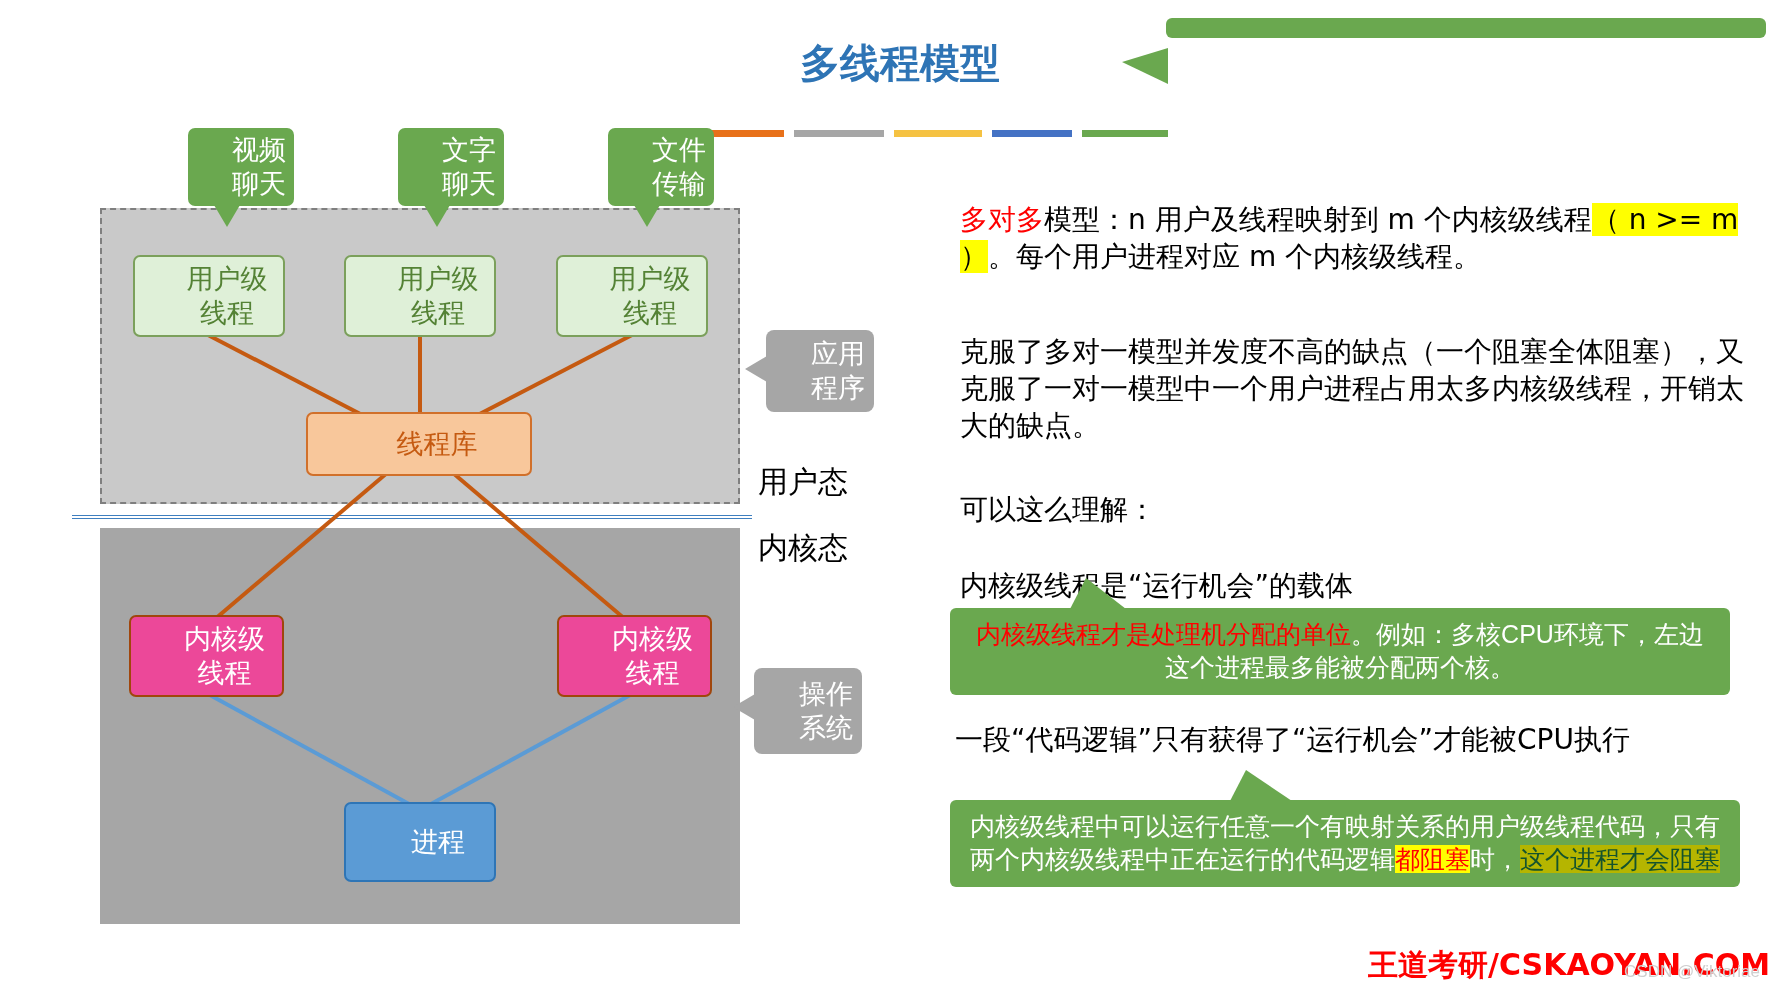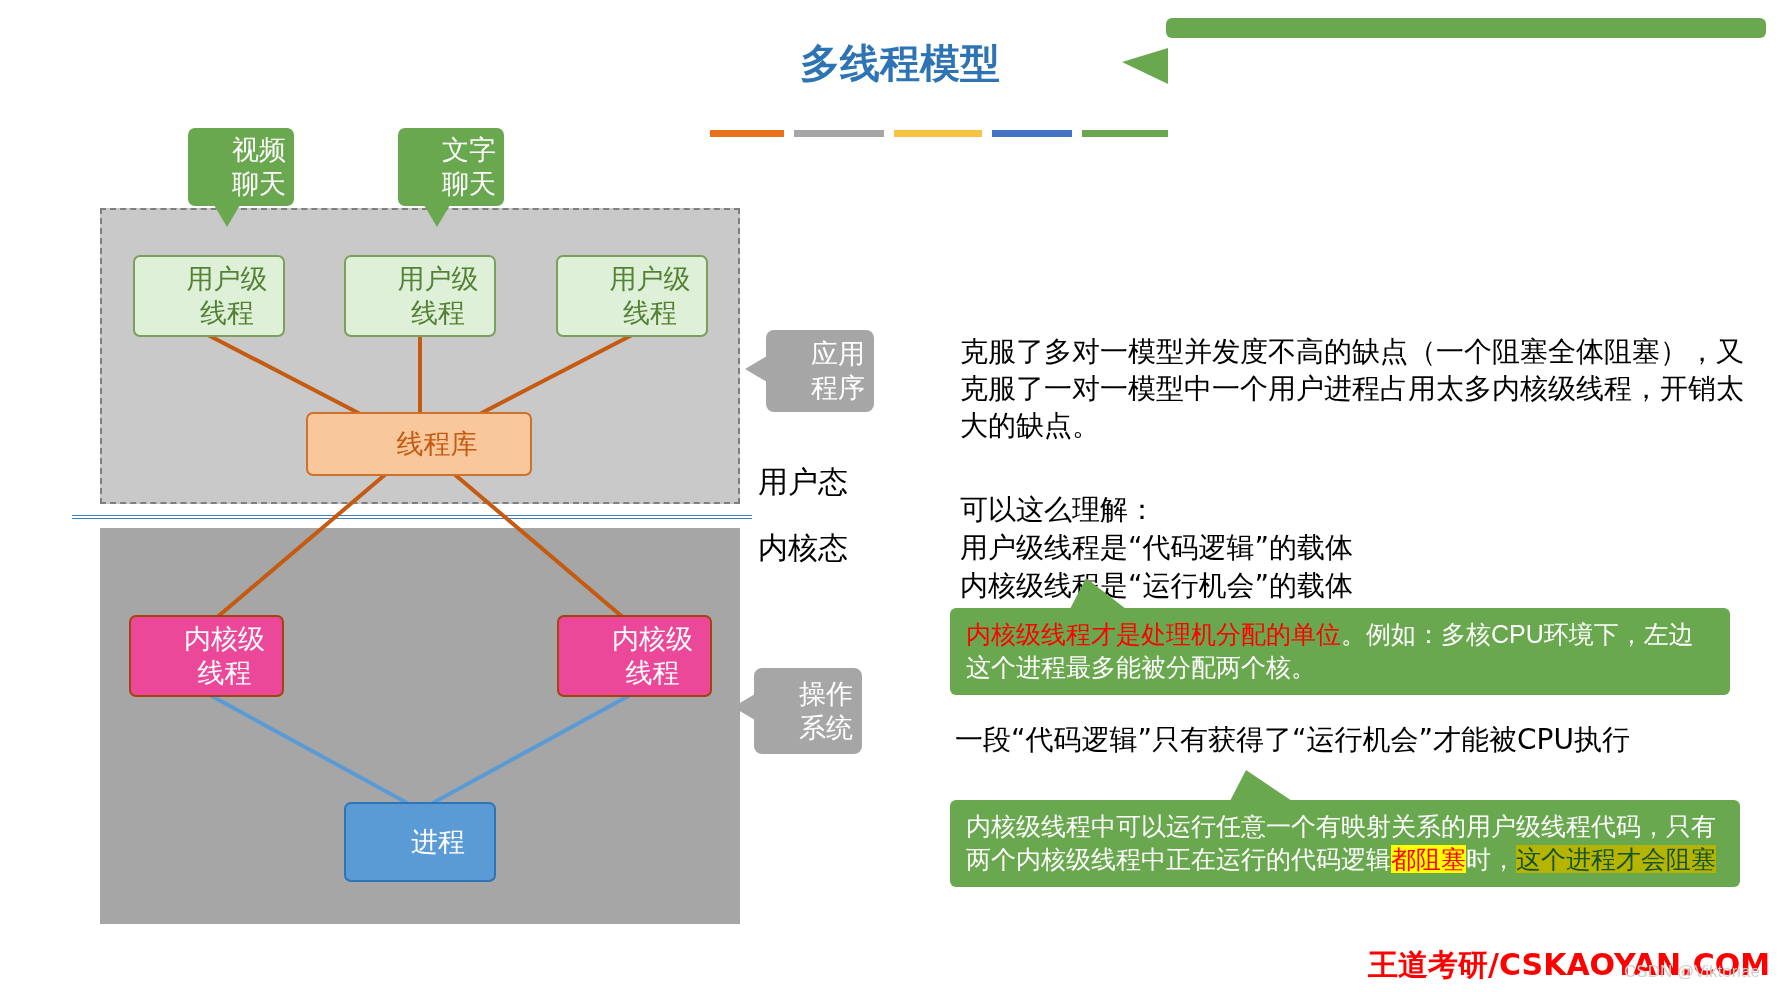--- a/index.html
+++ b/index.html
@@ -16,20 +16,21 @@
     left:760px;top:36px;width:280px;text-align:center;
     font-size:40px;color:#2e74b5;font-weight:bold;
     font-family:"DejaVu Sans","Liberation Sans",sans-serif;
   }
 
   
   .callout{
     background:#6aa84f;color:#ffffff;border-radius:6px;
     padding:10px 16px;font-size:25px;line-height:1.33;
     box-sizing:border-box;
+    text-align:center;
   }
   .callout .tail{
     position:absolute;width:0;height:0;
   }
 
   
   #callout-intro{
     left:1166px;top:18px;width:600px;
     text-align:center;
   }
@@ -171,20 +172,25 @@
   <div class="abs node node-green-tag" style="left:188px;top:128px;width:106px;height:78px;white-space:pre-line;">
     <span>视频
 聊天</span>
     <span class="tag-tail"></span>
   </div>
   <div class="abs node node-green-tag" style="left:398px;top:128px;width:106px;height:78px;white-space:pre-line;">
     <span>文字
 聊天</span>
     <span class="tag-tail"></span>
   </div>
+  <div class="abs node node-green-tag" style="left:608px;top:128px;width:106px;height:78px;white-space:pre-line;">
+    <span>文件
+传输</span>
+    <span class="tag-tail"></span>
+  </div>
 
   <div class="abs node node-user-thread" style="left:133px;top:255px;width:152px;height:82px;white-space:pre-line;">
     <span>用户级
 线程</span>
   </div>
   <div class="abs node node-user-thread" style="left:344px;top:255px;width:152px;height:82px;white-space:pre-line;">
     <span>用户级
 线程</span>
   </div>
   <div class="abs node node-user-thread" style="left:556px;top:255px;width:152px;height:82px;white-space:pre-line;">
@@ -216,25 +222,27 @@
   </div>
   <div class="abs node node-gray-label" style="left:754px;top:668px;width:108px;height:86px;white-space:pre-line;">
     <span>操作
 系统</span>
     <span class="gray-tail"></span>
   </div>
 
   <div class="abs mode-label" style="left:758px;top:462px;">用户态</div>
   <div class="abs mode-label" style="left:758px;top:528px;">内核态</div>
 
+  <div class="abs rtext" style="left:960px;top:202px;width:800px;">
+    <span class="red">多对多</span><span>模型：n 用户及线程映射到 m 个内核级线程</span><span class="hl-yellow">（ n &gt;= m ）</span><span>。每个用户进程对应 m 个内核级线程。</span>
+  </div>
 
   <div class="abs rtext" style="left:960px;top:334px;width:790px;">克服了多对一模型并发度不高的缺点（一个阻塞全体阻塞），又克服了一对一模型中一个用户进程占用太多内核级线程，开销太大的缺点。</div>
 
   <div class="abs rtext" style="left:960px;top:492px;width:790px;">可以这么理解：</div>
-  <div class="abs rtext" style="left:960px;top:530px;width:790px;">用户级线程是“代码逻辑”的载体</div>
   <div class="abs rtext" style="left:960px;top:568px;width:790px;">内核级线程是“运行机会”的载体</div>
 
   <div class="abs callout" id="callout-kernel-unit">
     <span class="tail"></span>
     <span class="red">内核级线程才是处理机分配的单位</span><span>。例如：多核CPU环境下，左边这个进程最多能被分配两个核。</span>
   </div>
 
   <div class="abs rtext" style="left:955px;top:722px;width:800px;">一段“代码逻辑”只有获得了“运行机会”才能被CPU执行</div>
 
   <div class="abs callout" id="callout-kernel-run">

